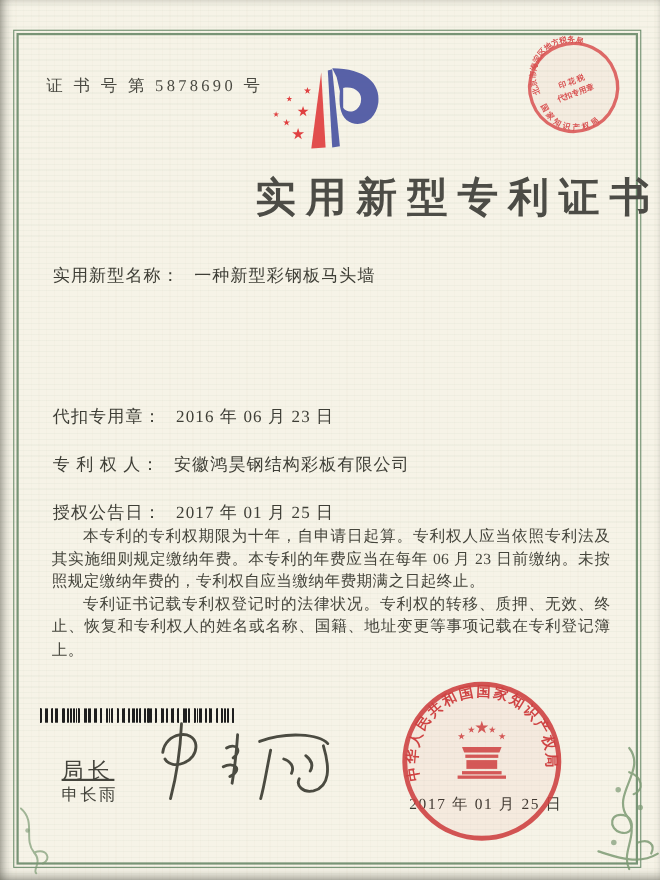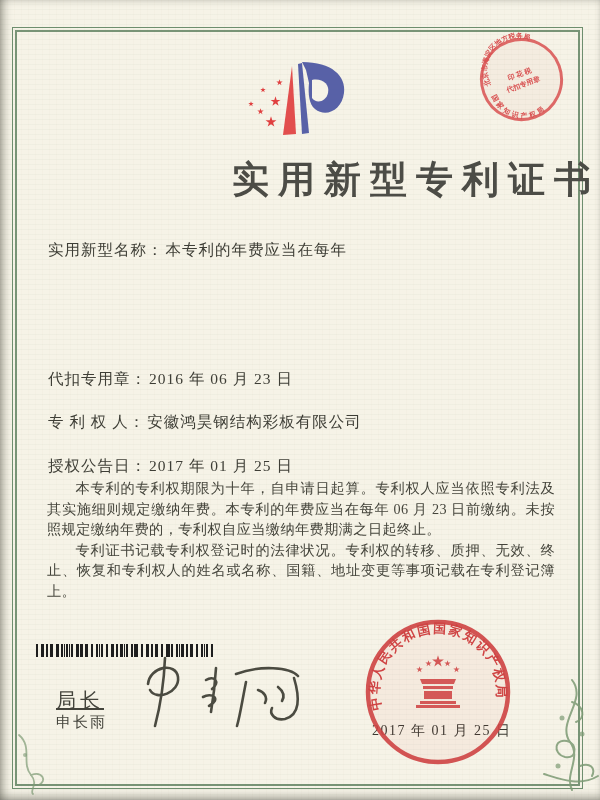--- a/index.html
+++ b/index.html
@@ -16,21 +16,21 @@
       inset 0 -10px 9px -7px rgba(80,80,70,.5),
       inset 0 6px 6px -5px rgba(120,120,110,.3);
   }
   .frame{position:absolute;left:12px;top:27px;right:17px;bottom:11px;border:1px solid #6e8e6e;}
   .frame-inner{position:absolute;inset:2px;border:2px solid #628262;opacity:.85;}
   .cert-no{position:absolute;left:42px;top:69px;font-size:15px;letter-spacing:3px;color:#4a4a42;}
   .logo{position:absolute;left:232px;top:50px;width:150px;height:102px;}
   .title{position:absolute;left:0;right:0;top:155px;text-align:right;font-size:37px;font-weight:bold;letter-spacing:9px;color:#4c4c46;}
   .field{position:absolute;left:48px;font-size:15.5px;color:#3e3e36;letter-spacing:1px;white-space:nowrap;}
   .f0{top:240px}.f1{top:284px}.f2{top:327px}.f3{top:369px}.f4{top:412px}.f5{top:456px}
-  .flabel{margin-right:2px;}
+  .flabel{margin-right:13px;}
   .paras{position:absolute;left:47px;top:478px;width:508px;font-size:14.2px;line-height:20.6px;color:#45453c;letter-spacing:.4px;text-align:justify;}
   .paras p{margin:0;text-indent:2em;}
   .barcode{position:absolute;left:36px;top:644px;width:178px;height:13px;
     background-image:
       repeating-linear-gradient(90deg,#1e1e1e 0 2px,transparent 2px 5px),
       repeating-linear-gradient(90deg,#1e1e1e 0 1px,transparent 1px 7px),
       repeating-linear-gradient(90deg,#1e1e1e 0 1px,transparent 1px 11px);
   }
   .sig-title{position:absolute;left:56px;top:687px;font-size:20px;letter-spacing:4px;color:#44443c;text-decoration:underline;}
   .sig-name{position:absolute;left:56px;top:713px;font-size:15px;letter-spacing:2px;color:#44443c;}
@@ -46,20 +46,21 @@
 </style>
 </head>
 <body>
 
 <div class="paper">
 
   <div class="frame">
     <div class="frame-inner"></div>
   </div>
 
+  <div class="cert-no">证 书 号 第 5878690 号</div>
 
   <svg class="logo" viewBox="0 0 150 102">
     <defs>
       <symbol id="star" viewBox="-1.05 -1.05 2.1 2.1">
         <polygon points="0,-1 0.225,-0.31 0.951,-0.31 0.363,0.118 0.588,0.809 0,0.382 -0.588,0.809 -0.363,0.118 -0.951,-0.31 -0.225,-0.31"></polygon>
       </symbol>
     </defs>
 
     <path d="M70,12 C100,12 114,26 112,43 C110,60 94,68 83,59 C77,54 76,44 77,33 L74,20 Z" fill="#4a55a2" opacity="0.92"></path>
     <path d="M80,30 C90,28 98,34 96,43 C94,52 84,54 80,48 Z" fill="#f6f3e7"></path>
@@ -74,21 +75,21 @@
       <use href="#star" x="38" y="46" width="11" height="11"></use>
       <use href="#star" x="16" y="51" width="6" height="6"></use>
       <use href="#star" x="25" y="58" width="7" height="7"></use>
       <use href="#star" x="33" y="66" width="12" height="12"></use>
     </g>
   </svg>
 
   <div class="title">实用新型专利证书</div>
 
   <div class="field f0">
-    <span class="flabel">实用新型名称：</span><span class="fvalue">本专利的年费应当在每年</span>
+    <span class="flabel">实用新型名称：</span><span class="fvalue">一种新型彩钢板马头墙</span>
   </div>
   <div class="field f3">
     <span class="flabel">代扣专用章：</span><span class="fvalue">2016 年 06 月 23 日</span>
   </div>
   <div class="field f4">
     <span class="flabel">专 利 权 人：</span><span class="fvalue">安徽鸿昊钢结构彩板有限公司</span>
   </div>
   <div class="field f5">
     <span class="flabel">授权公告日：</span><span class="fvalue">2017 年 01 月 25 日</span>
   </div>

